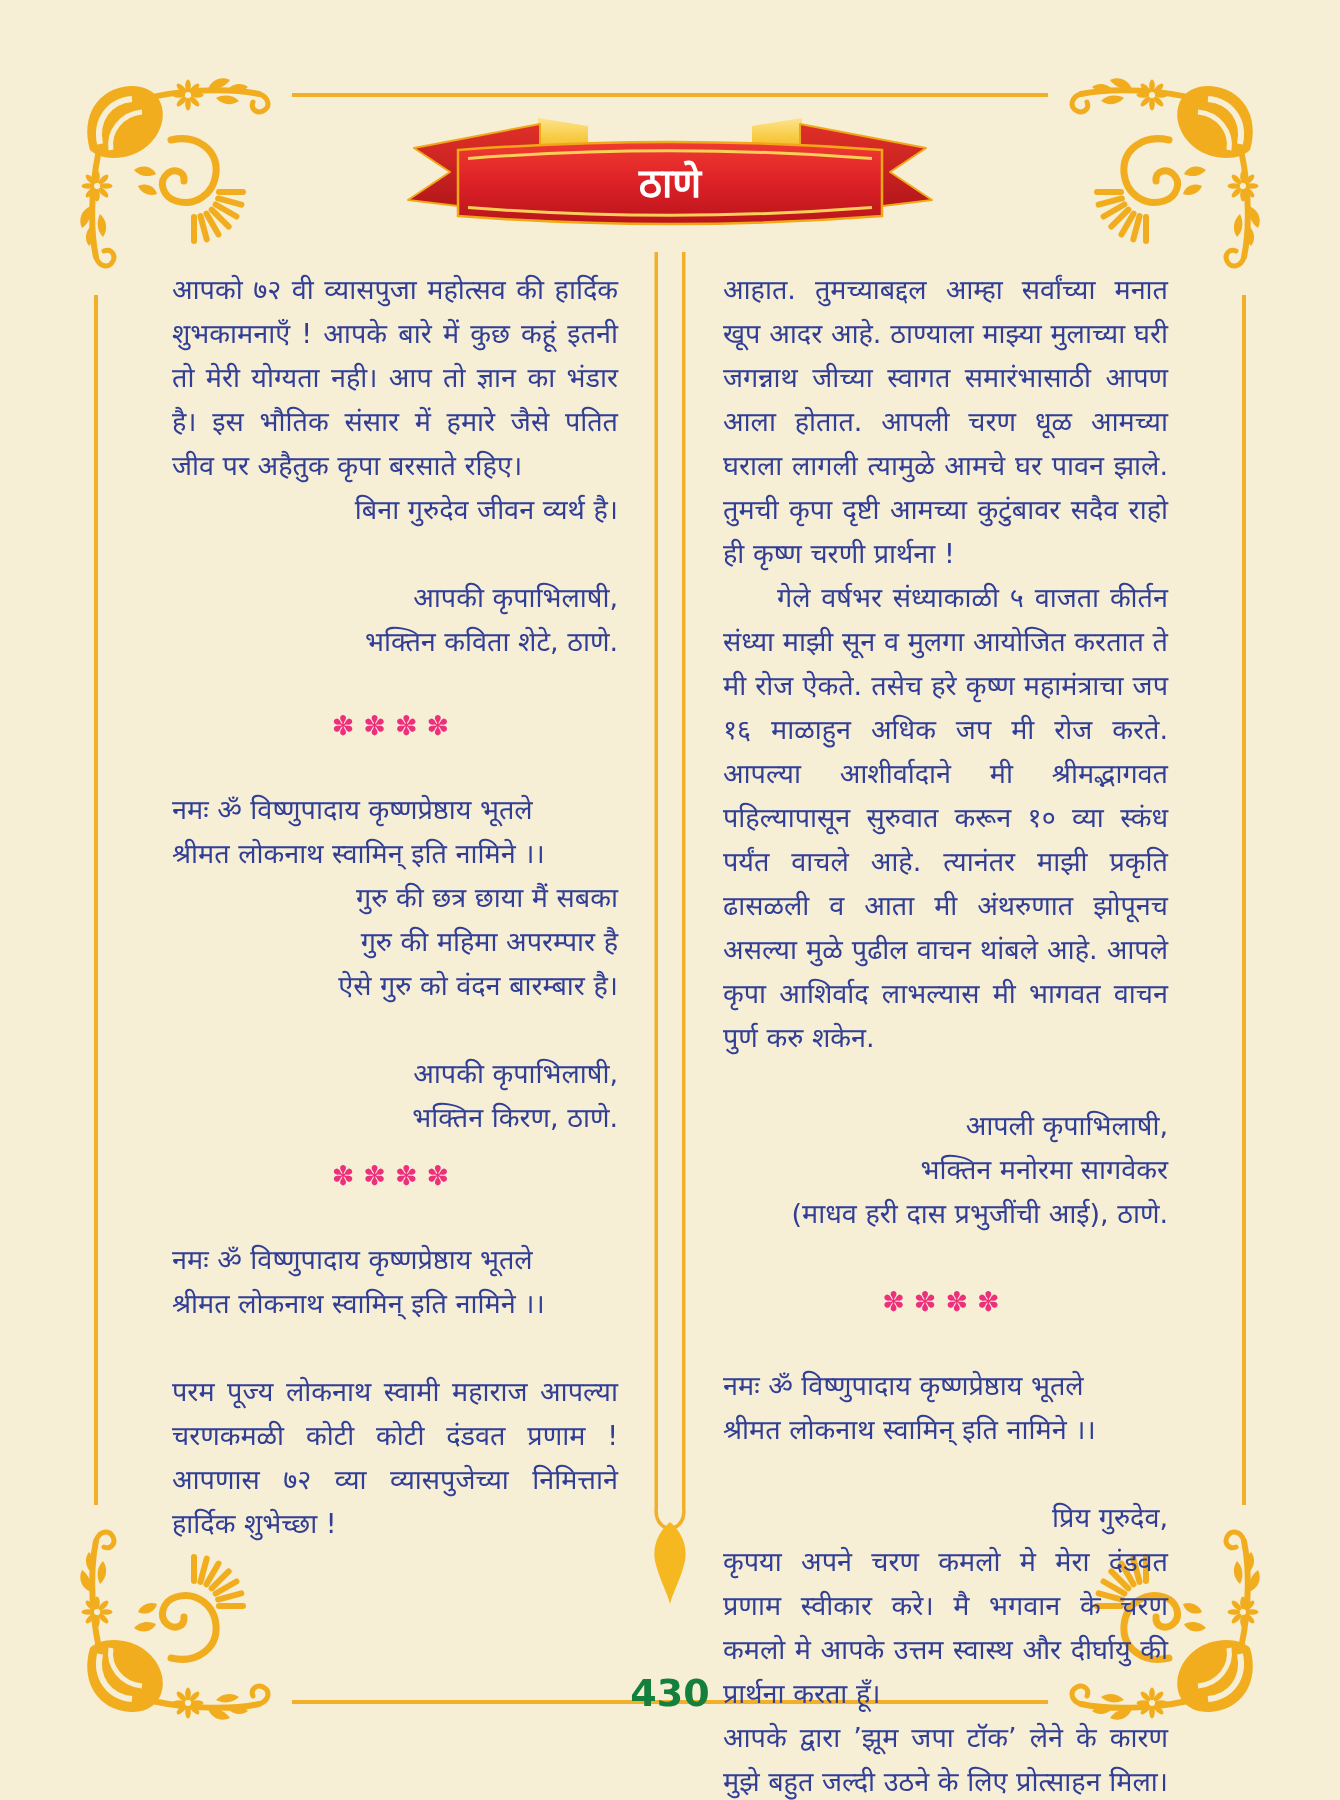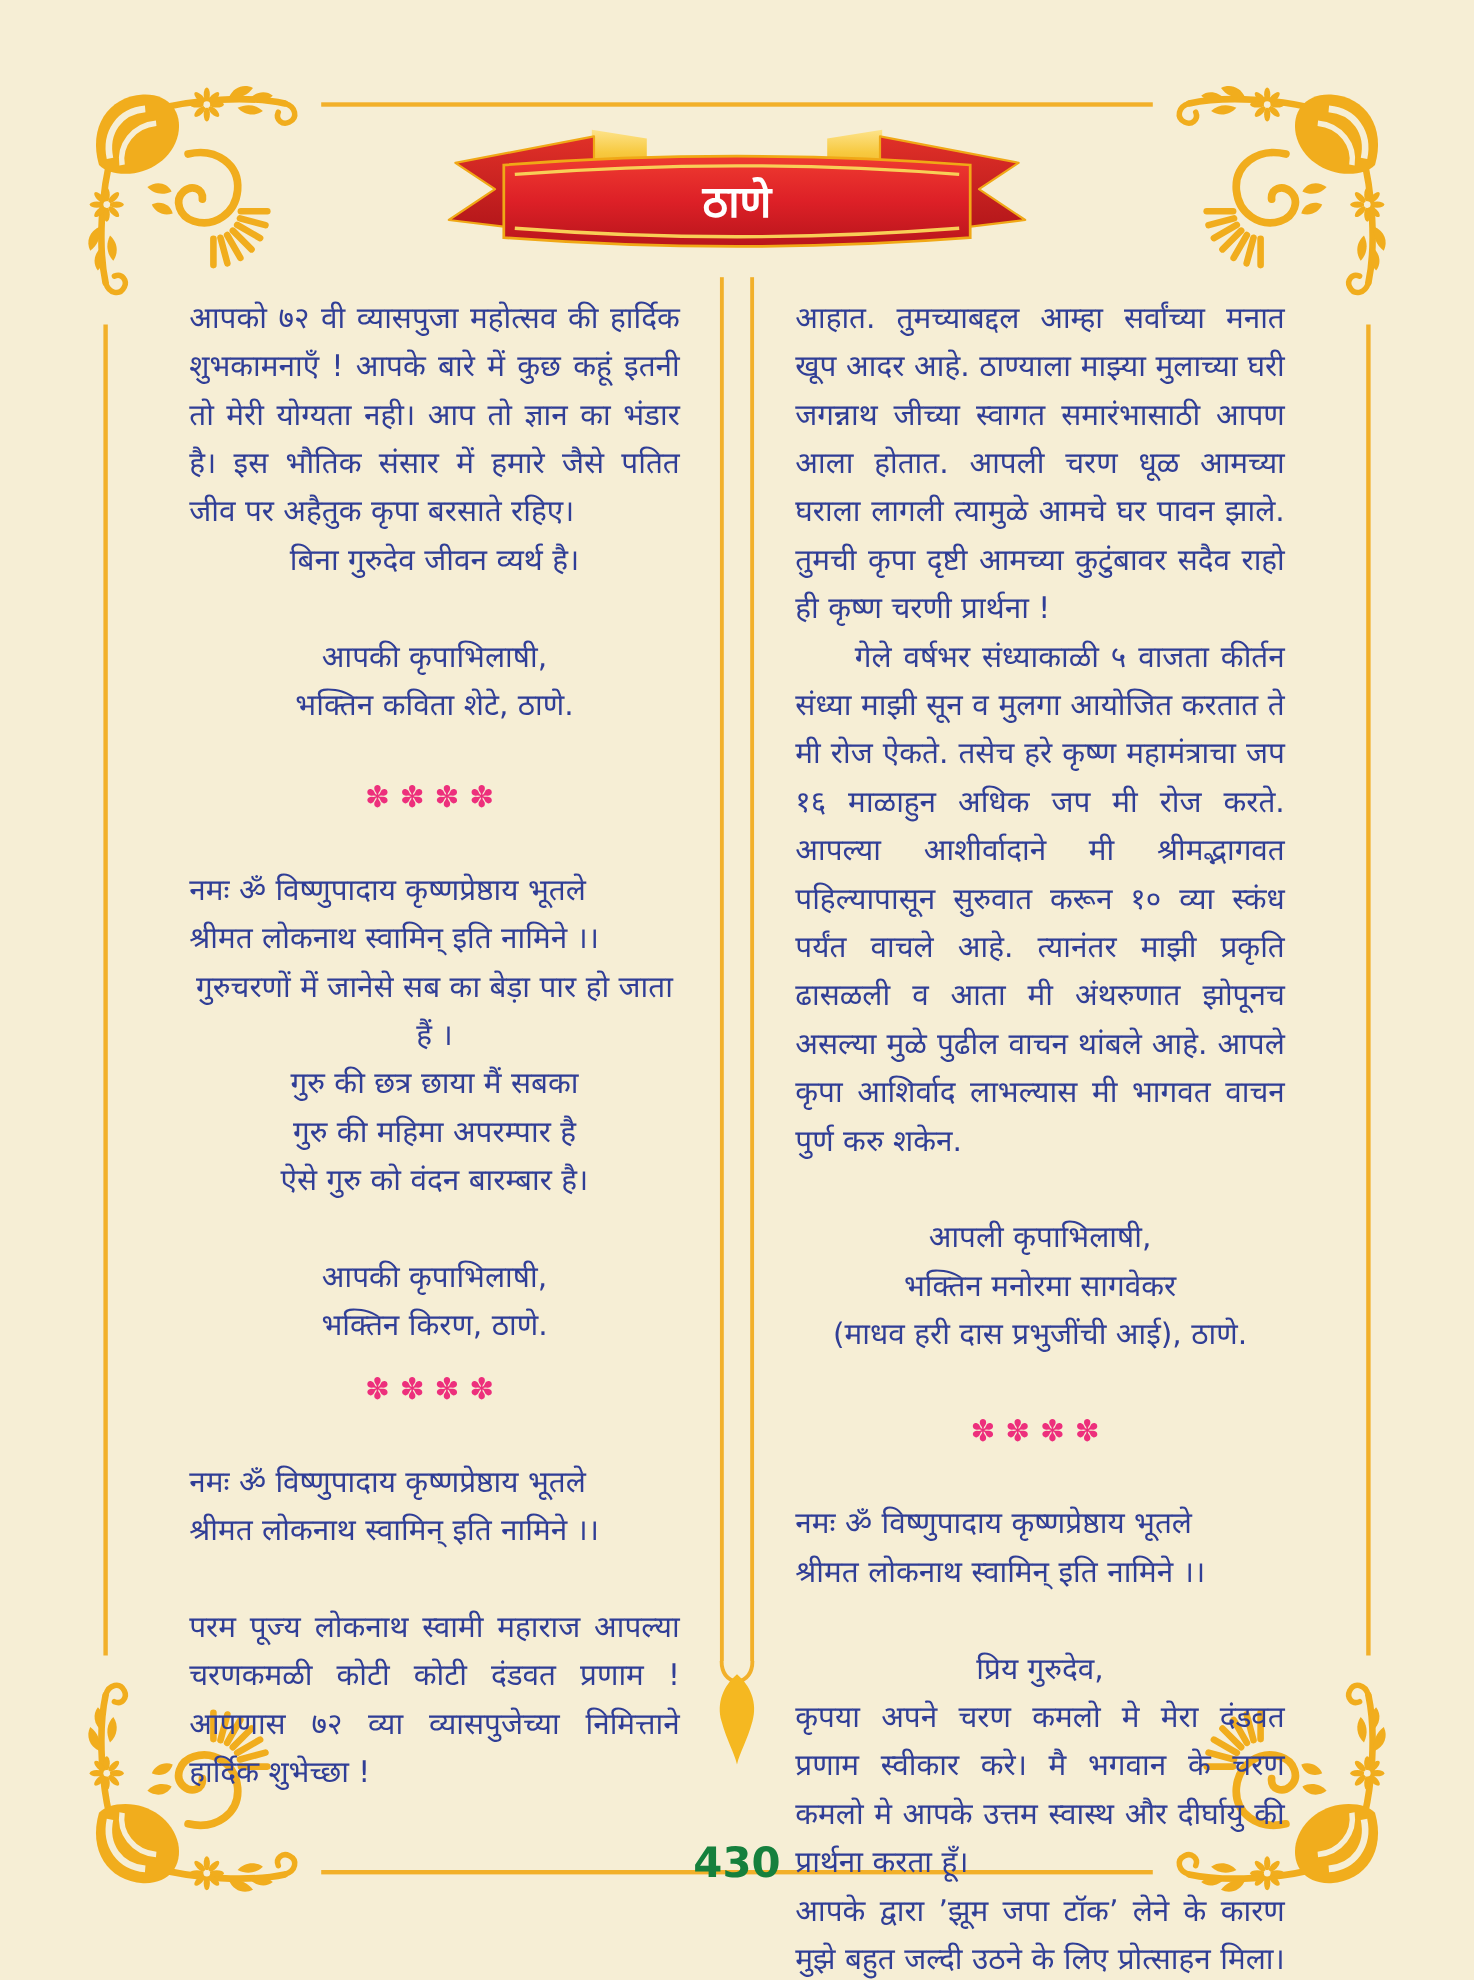--- a/index.html
+++ b/index.html
@@ -28,21 +28,21 @@
   
   .divider{position:absolute;left:642px;top:246px;width:56px;height:1364px;}
 
   
   .col{position:absolute;top:268px;color:#303e96;font-size:27px;line-height:44px;}
   .col-left{left:172px;width:446px;}
   .col-right{left:723px;width:445px;}
   .col p{margin:0;}
   .para{text-align:justify;}
   .para-indent{text-align:justify;text-indent:54px;}
-  .line{text-align:center;}
+  .line{text-align:right;}
   .mt1{margin-top:44px !important;}
   .mt2{margin-top:14px !important;}
   .mt3{margin-top:40px !important;}
   .sep{text-align:center;color:#ed2f7c;font-size:27px;letter-spacing:9px;line-height:44px;}
   .mantra{white-space:pre-line;}
 
   
   .pagenum{position:absolute;left:0;right:0;bottom:88px;text-align:center;
            color:#15803d;font-size:38px;font-weight:bold;z-index:6;line-height:1;}
   .z1{z-index:1}.z2{z-index:2}.z3{z-index:3}
@@ -148,21 +148,20 @@
   </svg>
 
   <div class="col col-left z3">
     <p class="para">आपको ७२ वी व्यासपुजा महोत्सव की हार्दिक शुभकामनाएँ ! आपके बारे में कुछ कहूं इतनी तो मेरी योग्यता नही। आप तो ज्ञान का भंडार है। इस भौतिक संसार में हमारे जैसे पतित जीव पर अहैतुक कृपा बरसाते रहिए।</p>
     <p class="line">बिना गुरुदेव जीवन व्यर्थ है।</p>
     <p class="line mt1">आपकी कृपाभिलाषी,</p>
     <p class="line">भक्तिन कविता शेटे, ठाणे.</p>
     <p class="sep mt3">✽✽✽✽</p>
     <p class="mantra mt3">नमः ॐ विष्णुपादाय कृष्णप्रेष्ठाय भूतले
 श्रीमत लोकनाथ स्वामिन् इति नामिने ।।</p>
-    <p class="line">गुरुचरणों में जानेसे सब का बेड़ा पार हो जाता हैं ।</p>
     <p class="line">गुरु की छत्र छाया मैं सबका</p>
     <p class="line">गुरु की महिमा अपरम्पार है</p>
     <p class="line">ऐसे गुरु को वंदन बारम्बार है।</p>
     <p class="line mt1">आपकी कृपाभिलाषी,</p>
     <p class="line">भक्तिन किरण, ठाणे.</p>
     <p class="sep mt2">✽✽✽✽</p>
     <p class="mantra mt3">नमः ॐ विष्णुपादाय कृष्णप्रेष्ठाय भूतले
 श्रीमत लोकनाथ स्वामिन् इति नामिने ।।</p>
     <p class="para mt1">परम पूज्य लोकनाथ स्वामी महाराज आपल्या चरणकमळी कोटी कोटी दंडवत प्रणाम ! आपणास ७२ व्या व्यासपुजेच्या निमित्ताने हार्दिक शुभेच्छा !</p>
 

